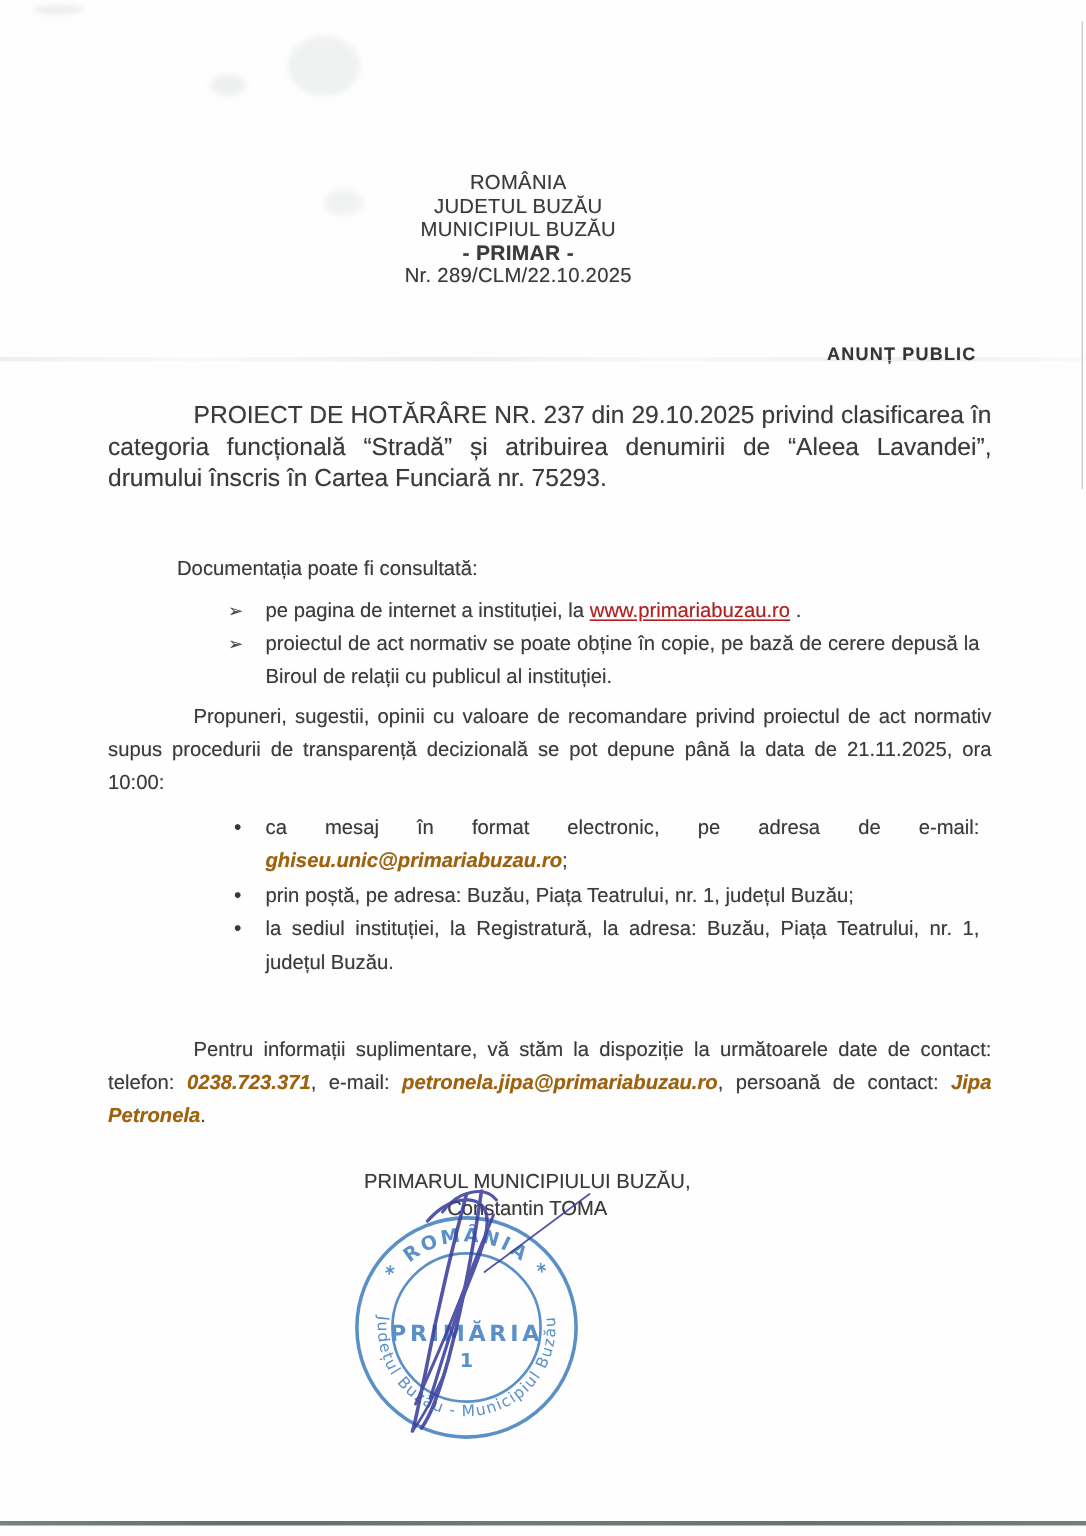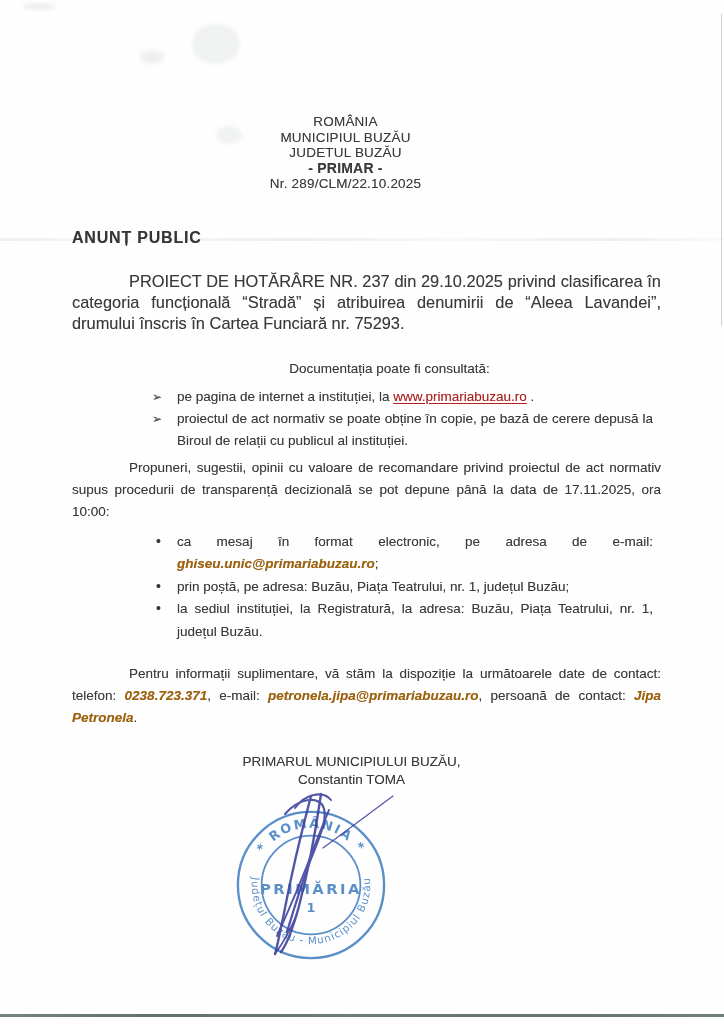--- a/index.html
+++ b/index.html
@@ -9,29 +9,29 @@
   }
   .page *{box-sizing:border-box;}
   .content{
     position:absolute;inset:0;padding:114px 63px 0 72px;
     text-shadow:0 0 .6px rgba(70,70,70,.45);
   }
   
   .letterhead{text-align:center;margin:0 42px 0 0;font-size:13.5px;line-height:15.6px;letter-spacing:.2px;}
   .letterhead .office{font-weight:bold;font-size:14px;}
   
-  .doc-title{margin:37px 10px 0 0;text-align:left;font-size:16px;font-weight:bold;letter-spacing:.8px;color:#353535;}
+  .doc-title{margin:37px 10px 0 0;text-align:right;font-size:12px;font-weight:bold;letter-spacing:.8px;color:#353535;}
   
   .para{margin:0;font-size:13.5px;line-height:22px;text-align:justify;}
   .indent{text-indent:57px;}
   .p-intro{margin-top:33px;}
   .p-project{margin-top:24px;font-size:16.4px;line-height:21px;}
-  .p-docs{margin-top:24px;text-indent:46px;text-align:center;}
+  .p-docs{margin-top:38px;text-indent:46px;text-align:left;}
   .p-proposals{margin-top:5px;}
-  .p-contact{margin-top:20px;}
+  .p-contact{margin-top:36px;}
   
   ul{list-style:none;margin:0;padding:0;}
   .arrow-list{margin:6px 8px 0 80px;}
   .arrow-list li{position:relative;padding-left:25px;font-size:13.5px;line-height:22px;text-align:justify;}
   .arrow-list .marker{position:absolute;left:0;top:0;font-family:"DejaVu Sans",sans-serif;font-size:12px;color:#474747;}
   .dot-list{margin:8px 8px 0 83px;}
   .dot-list li{position:relative;padding-left:22px;font-size:13.5px;line-height:22.5px;text-align:justify;}
   .dot-list .marker{position:absolute;left:1px;top:-1px;font-size:14px;color:#373737;}
   .link{color:#b91c1c;text-decoration:underline;text-underline-offset:2px;cursor:pointer;}
   .bi{font-weight:bold;font-style:italic;color:#a16207;}
@@ -62,22 +62,22 @@
   <div class="smudge sm3"></div>
   <div class="smudge sm4"></div>
   <div class="streak-title"></div>
   <div class="edge-line-right"></div>
   <div class="bottom-line"></div>
 
   <div class="content">
 
     <div class="letterhead">
       <div>ROMÂNIA</div>
+      <div>JUDETUL BUZĂU</div>
       <div>MUNICIPIUL BUZĂU</div>
-      <div>JUDETUL BUZĂU</div>
       <div class="office">- PRIMAR -</div>
       <div>Nr. 289/CLM/22.10.2025</div>
     </div>
 
     <div class="doc-title">ANUNȚ PUBLIC</div>
 
 
     <p class="para indent p-project">PROIECT DE HOTĂRÂRE NR. 237 din 29.10.2025 privind clasificarea în categoria funcțională “Stradă” și atribuirea denumirii de “Aleea Lavandei”, drumului înscris în Cartea Funciară nr. 75293.</p>
 
     <p class="para p-docs">Documentația poate fi consultată:</p>
@@ -87,21 +87,21 @@
         <span class="marker">➢</span>
         <span>pe pagina de internet a instituției, la</span>
         <a class="link">www.primariabuzau.ro</a><span> .</span>
       </li>
       <li>
         <span class="marker">➢</span>
         <span>proiectul de act normativ se poate obține în copie, pe bază de cerere depusă la Biroul de relații cu publicul al instituției.</span>
       </li>
     </ul>
 
-    <p class="para indent p-proposals">Propuneri, sugestii, opinii cu valoare de recomandare privind proiectul de act normativ supus procedurii de transparență decizională se pot depune până la data de 17.11.2025, ora 10:00:</p>
+    <p class="para indent p-proposals">Propuneri, sugestii, opinii cu valoare de recomandare privind proiectul de act normativ supus procedurii de transparență decizională se pot depune până la data de 21.11.2025, ora 10:00:</p>
 
     <ul class="dot-list">
       <li>
         <span class="marker">•</span>
         <span>ca mesaj în format electronic, pe adresa de e-mail:</span>
         <span class="bi">ghiseu.unic@primariabuzau.ro</span><span>;</span>
       </li>
       <li>
         <span class="marker">•</span>
         <span>prin poștă, pe adresa: Buzău, Piața Teatrului, nr. 1, județul Buzău;</span>

